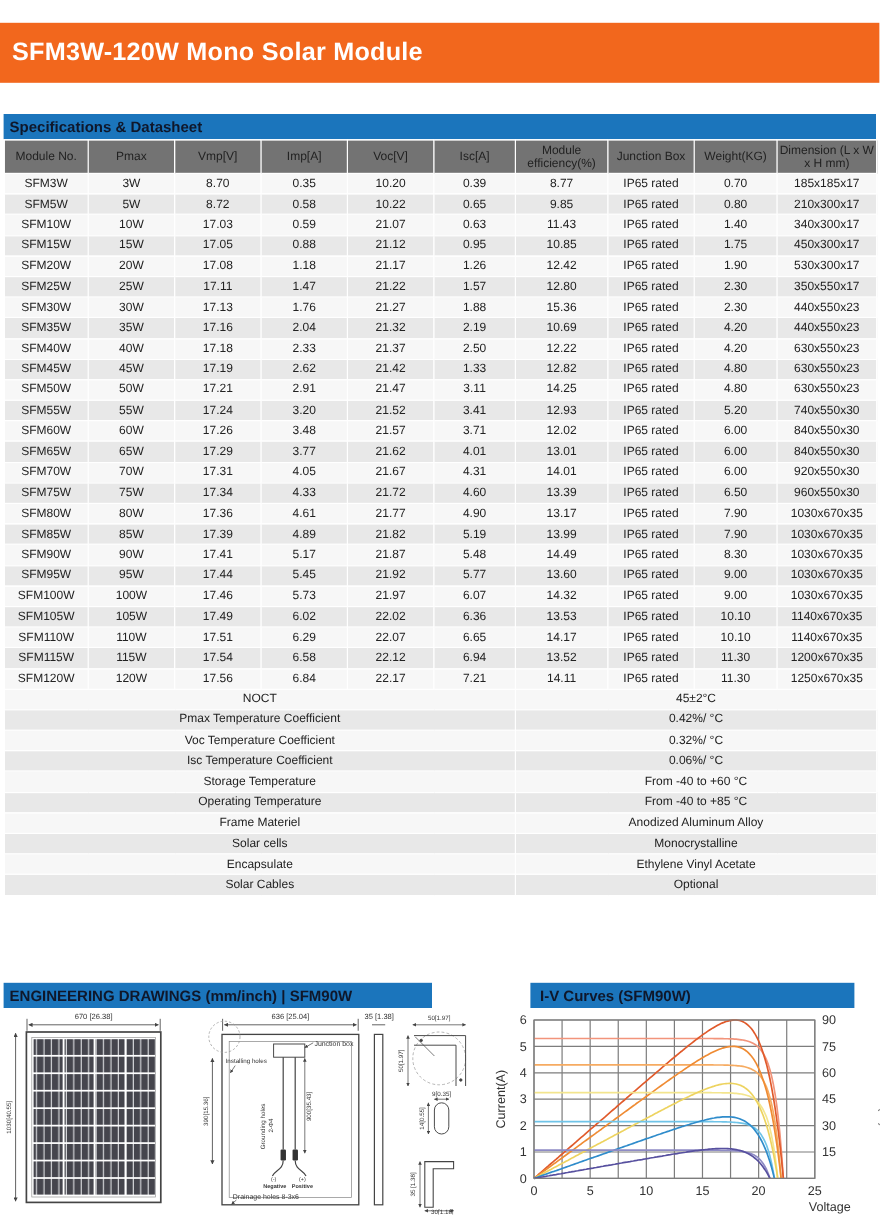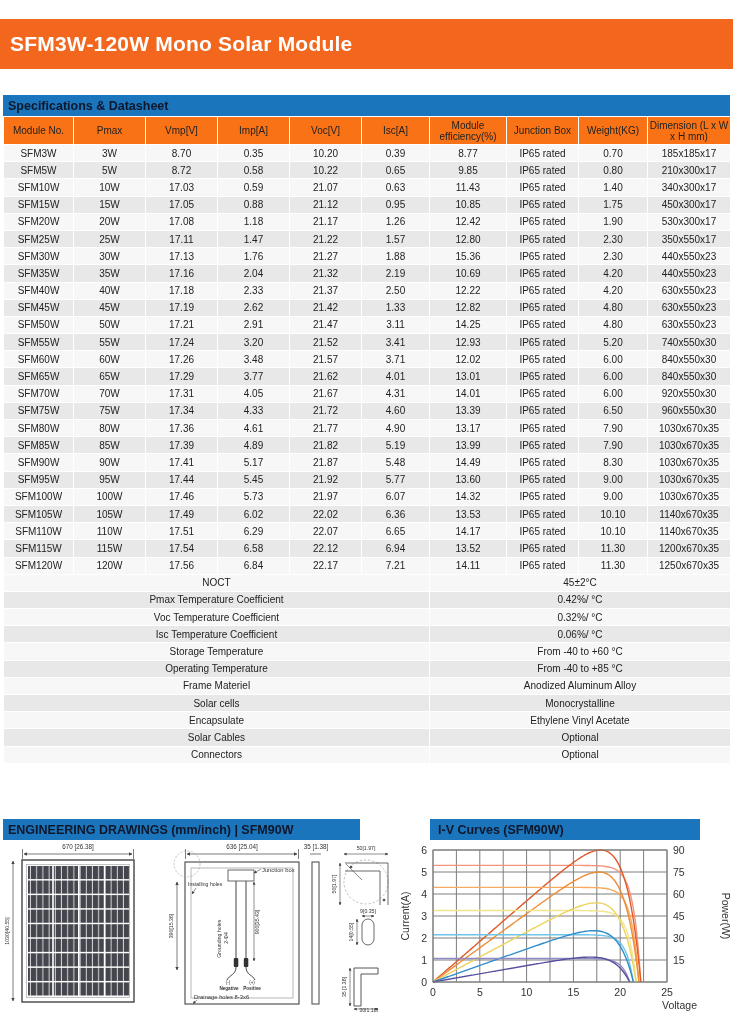--- a/index.html
+++ b/index.html
@@ -3,26 +3,26 @@
 <meta charset="utf-8">
 <style>
   html,body{margin:0;padding:0;background:#fff;}
   body{width:733px;height:1016px;position:relative;font-family:"Liberation Sans",sans-serif;color:#222;}
   .banner{position:absolute;left:0;top:19px;width:733px;height:50px;background:#F2671D;display:flex;align-items:center;}
   .banner span{color:#fff;font-size:21px;font-weight:bold;padding-left:10px;letter-spacing:.2px;}
   .section-bar{background:#1B75BC;color:#0f172a;font-weight:bold;display:flex;align-items:center;}
   .spec-bar{position:absolute;left:3px;top:95px;width:727px;height:21px;font-size:12.5px;}
   .spec-bar span{padding-left:5px;}
   table.spec{position:absolute;left:3px;top:116px;width:727px;border-collapse:collapse;table-layout:fixed;font-size:10px;}
-  table.spec th{background:#f97316;font-weight:normal;height:27px;padding:0 1px;border:1px solid #fff;line-height:11px;}
+  table.spec th{background:#737373;font-weight:normal;height:27px;padding:0 1px;border:1px solid #fff;line-height:11px;}
   table.spec td{height:16.2px;text-align:center;border:1px solid #fff;padding:0;}
   table.spec tbody tr:nth-child(odd) td{background:#F7F7F7;}
   table.spec tbody tr:nth-child(even) td{background:#E8E8E8;}
   table.spec{border:1px solid #c9c9c9;}
-  .bottom{position:absolute;left:0;top:819px;width:733px;display:flex;}
+  .bottom{position:absolute;left:0;top:819px;width:733px;display:flex;gap:12px;}
   .draw-col{width:400px;display:flex;flex-direction:column;}
   .chart-col{width:333px;display:flex;flex-direction:column;}
   .draw-bar{margin-left:3px;width:357px;height:21px;font-size:12.5px;}
   .draw-bar span{padding-left:5px;}
   .chart-bar{margin-left:30px;width:270px;height:21px;font-size:12.5px;}
   .chart-bar span{padding-left:8px;}
   svg text{fill:#333;}
   .dimtxt{font-size:6.3px;}
   .dimtxt-s{font-size:5.2px;}
   .lbl{font-size:5.8px;}
@@ -401,24 +401,20 @@
       <tr>
         <td colspan="6">Solar cells</td>
         <td colspan="4">Monocrystalline</td>
       </tr>
       <tr>
         <td colspan="6">Encapsulate</td>
         <td colspan="4">Ethylene Vinyl Acetate</td>
       </tr>
       <tr>
         <td colspan="6">Solar Cables</td>
-        <td colspan="4">Optional</td>
-      </tr>
-      <tr>
-        <td colspan="6">Connectors</td>
         <td colspan="4">Optional</td>
       </tr>
     </tbody>
 </table>
 
 <div class="bottom">
   <div class="draw-col">
     <div class="section-bar draw-bar">
       <span>ENGINEERING DRAWINGS (mm/inch) | SFM90W</span>
     </div>

